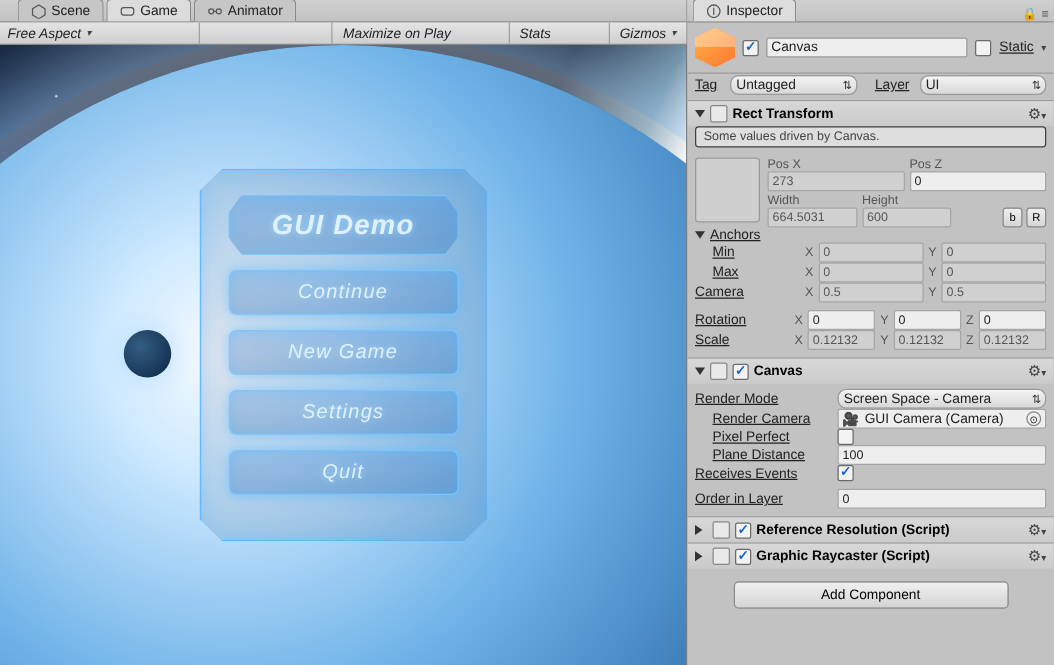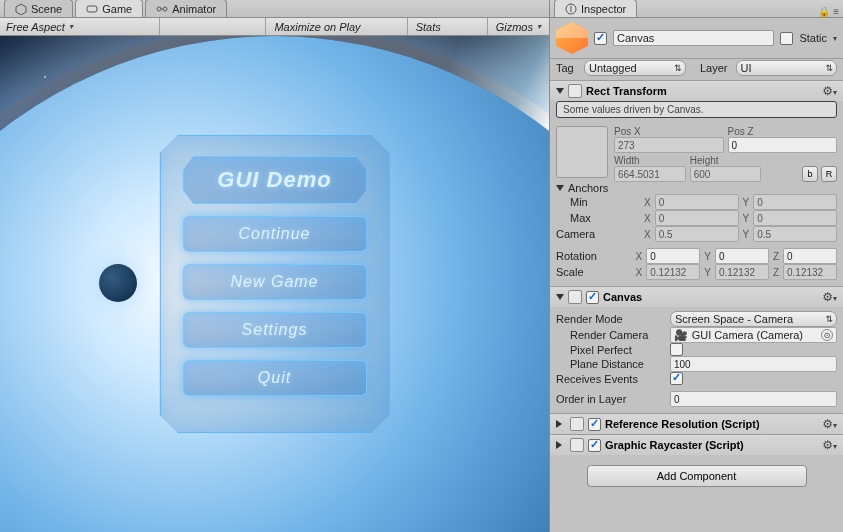--- a/index.html
+++ b/index.html
@@ -1,20 +1,20 @@
 <!DOCTYPE html>
 <html><head>
 <meta charset="utf-8">
 <style>
 * { box-sizing: border-box; margin: 0; padding: 0; font-family: "Lucida Grande", Arial, sans-serif; font-size: 11px; }
 body { width: 843px; height: 532px; background: #c2c2c2; display: flex; overflow: hidden; }
 
 
 .left { flex: 1; display: flex; flex-direction: column; border-right: 1px solid #8a8a8a; min-width: 0; }
-.tab-row { display: flex; align-items: flex-end; height: 18px; background: linear-gradient(#d0d0d0,#c2c2c2); border-bottom: 1px solid #8a8a8a; padding-left: 4px; gap: 0; }
+.tab-row { display: flex; align-items: flex-end; height: 18px; background: linear-gradient(#d0d0d0,#c2c2c2); border-bottom: 1px solid #8a8a8a; padding-left: 14px; gap: 0; }
 .tab { display: flex; align-items: center; gap: 4px; padding: 2px 10px; height: 18px; background: #c6c6c6; border: 1px solid #8a8a8a; border-bottom: none; border-radius: 4px 4px 0 0; margin-right: 2px; color: #222; cursor: pointer; }
 .tab.active { background: #dcdcdc; }
 .tab .ico { width: 12px; height: 12px; display: inline-block; }
 .game-toolbar { display: flex; height: 18px; background: linear-gradient(#e4e4e4,#cfcfcf); border-bottom: 1px solid #8a8a8a; align-items: flex-start; font-size: 10px; color: #222; font-style: italic; }
 .gt-select { padding: 0 6px; height: 100%; display: flex; align-items: center; border-right: 1px solid #a0a0a0; min-width: 160px; }
 .gt-spacer { flex: 1; }
 .gt-btn { padding: 0 8px; height: 100%; display: flex; align-items: center; border-left: 1px solid #a0a0a0; cursor: pointer; margin-left: 38px; }
 .dd::after { content: "▾"; font-size: 8px; margin-left: 4px; color: #444; }
 
 .game-view { flex: 1; background: #3a3a3a; padding: 0; position: relative; overflow: hidden; }
@@ -66,21 +66,21 @@
 .chk { width: 13px; height: 13px; appearance: none; border: 1px solid #6b6b6b; background: #f3f3f3; border-radius: 2px; position: relative; cursor: pointer; }
 .chk:checked::after { content: "✓"; position: absolute; left: 1px; top: -2px; font-size: 11px; color: #1766c9; font-weight: bold; }
 .txt-input { height: 16px; border: 1px solid #9a9a9a; background: #eee; padding: 0 3px; font-size: 11px; border-radius: 2px; color: #222; }
 .num-input { height: 16px; border: 1px solid #a6a6a6; background: #eeeeee; padding: 0 3px; font-size: 10px; border-radius: 2px; color: #222; }
 .num-input:disabled, .txt-input:disabled { background: #d0d0d0; color: #555; }
 .sel { height: 16px; border: 1px solid #9a9a9a; background: linear-gradient(#f3f3f3,#d8d8d8); padding: 0 14px 0 4px; font-size: 10px; border-radius: 7px; color: #222; position: relative; display:inline-flex; align-items:center; cursor:pointer; }
 .sel::after{ content:"▾"; position:absolute; right:3px; font-size:8px; color:#333; }
 .sel.updown::after{ content:"⇅"; font-size:9px; }
 
 .row { display: flex; align-items: center; padding: 1px 6px; gap: 4px; }
-.lbl { color: #222; }
+.lbl { color: #222; text-decoration: underline; }
 .mini-lbl { color: #555; font-size: 10px; }
 
 .section { border-top: 1px solid #9c9c9c; }
 .section-hdr { display: flex; align-items: center; gap: 4px; padding: 3px 6px; background: linear-gradient(#d8d8d8,#cacaca); cursor: pointer; }
 .fold { width: 0; height: 0; border-left: 4px solid transparent; border-right: 4px solid transparent; border-top: 6px solid #333; }
 .fold.closed { border-top: 4px solid transparent; border-bottom: 4px solid transparent; border-left: 6px solid #333; }
 .gear { margin-left: auto; color: #444; cursor: pointer; font-size: 12px; }
 .section-body { padding: 4px 6px 6px 6px; display: flex; flex-direction: column; gap: 0; }
 
 .hint { background: #dedede; border: 1px solid #404040; border-radius: 3px; color: #444; padding: 2px 6px; font-size: 10px; margin: 0 6px 4px; }

